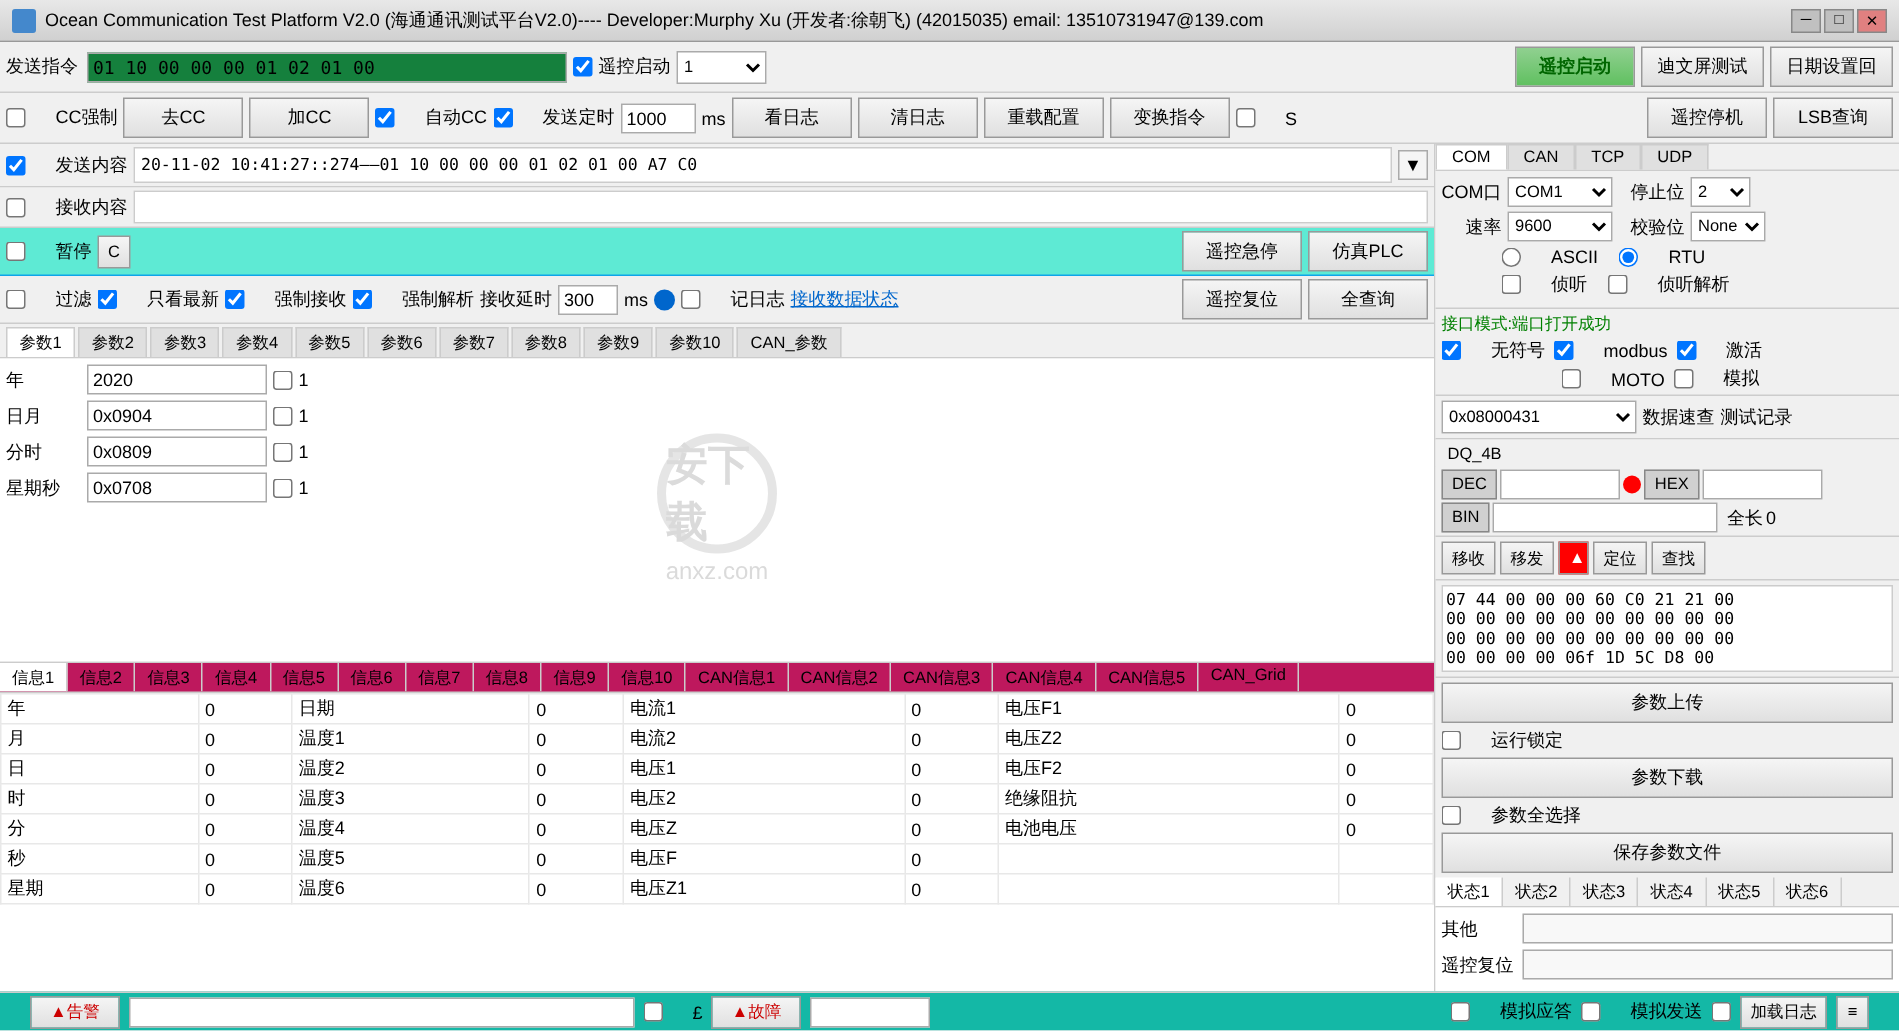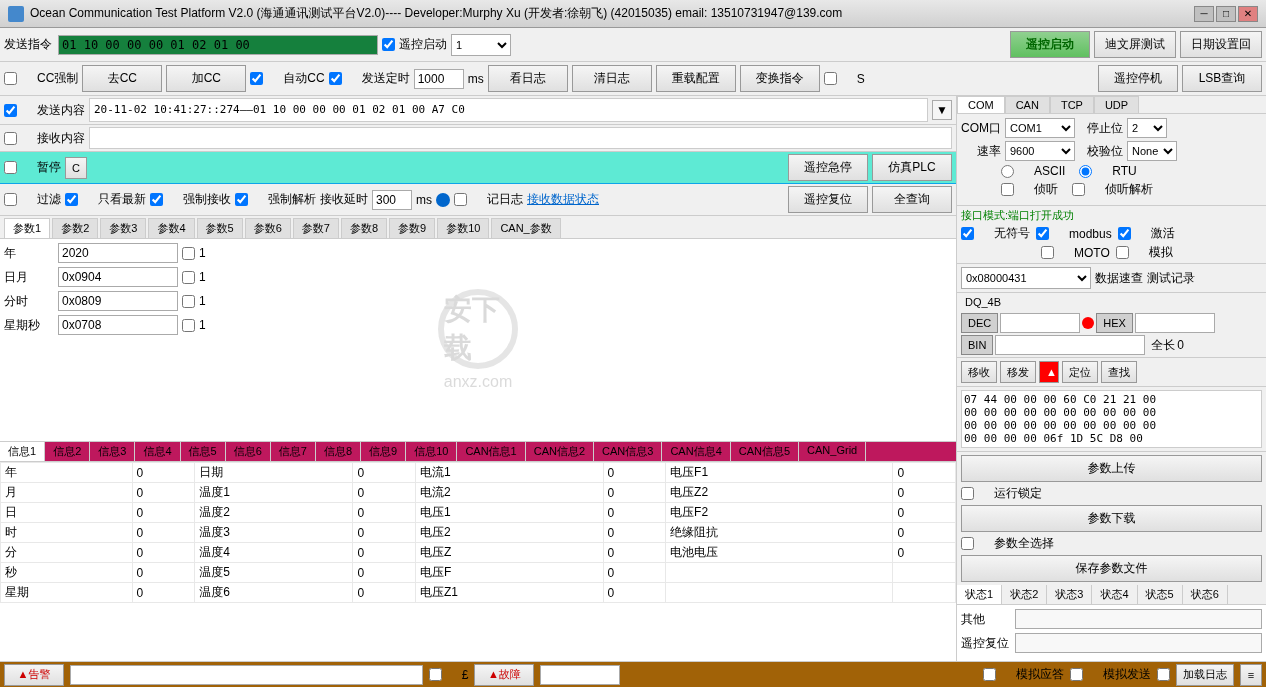--- a/index.html
+++ b/index.html
@@ -114,25 +114,25 @@
     .status-row-input {
       flex: 1;
       height: 20px;
       border: 1px solid #aaa;
       background: #f8f8f8;
     }
 
     
     .bottom-bar {
       height: 26px;
-      background: #a16207;
+      background: #14b8a6;
       border-top: 1px solid #ccc;
       display: flex;
       align-items: center;
-      padding: 0 4px;
+      padding: 0 20px;
       gap: 6px;
     }
 
     
     .right-tabs {
       display: flex;
       background: #f0f0f0;
       border-bottom: 1px solid #ccc;
     }
     .right-tab {

